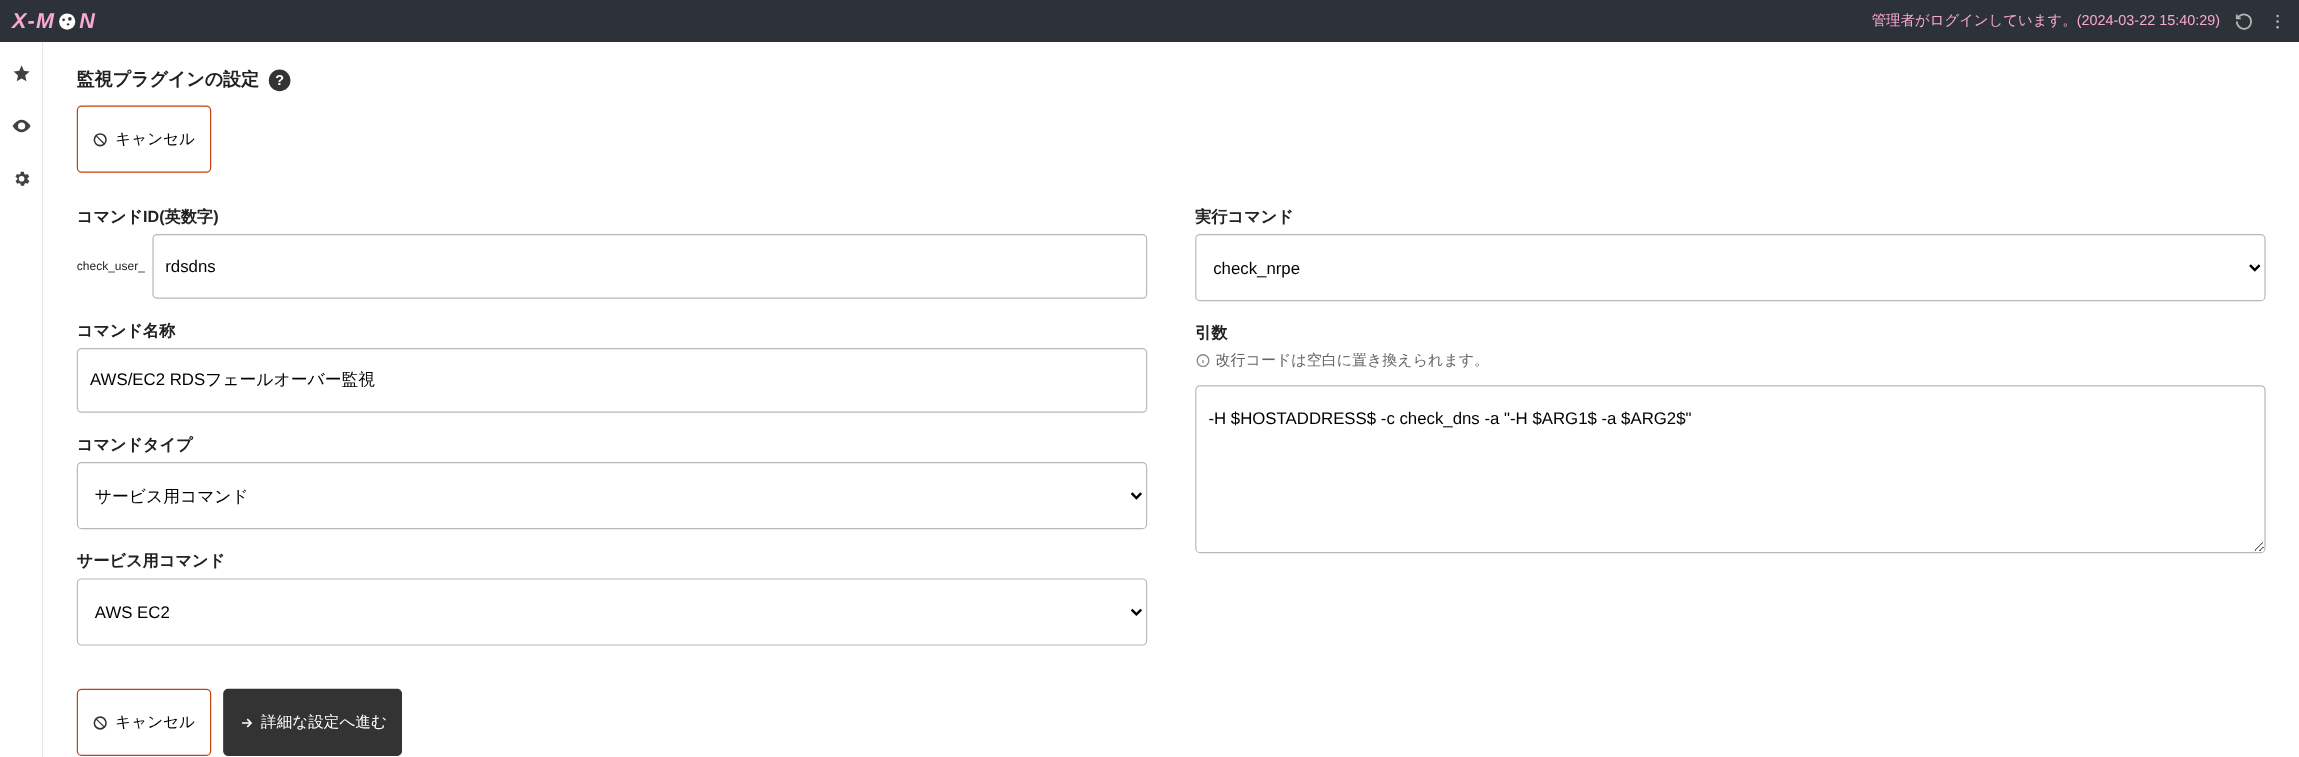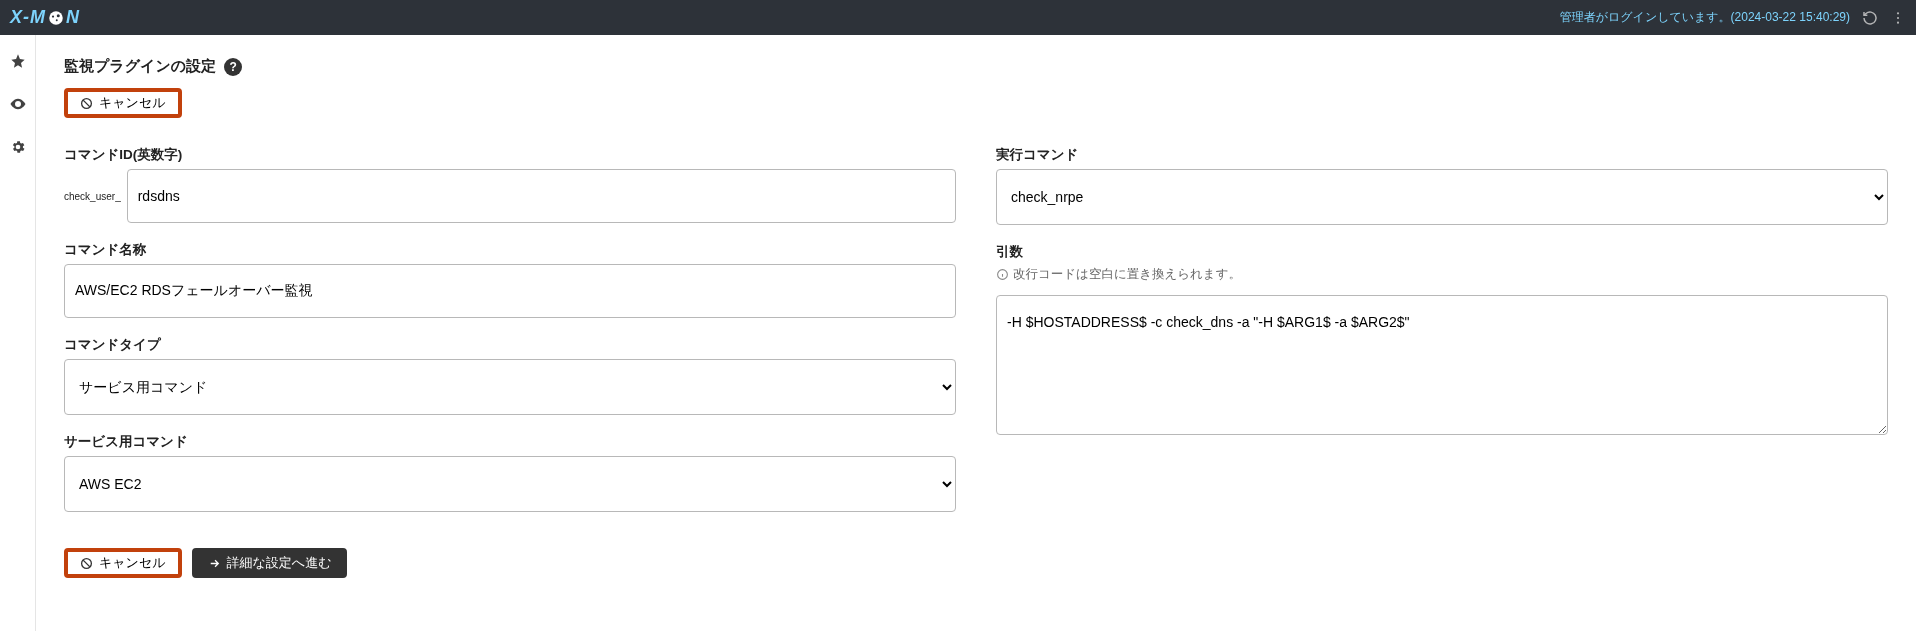--- a/index.html
+++ b/index.html
@@ -1,20 +1,20 @@
 <!DOCTYPE html>
 <html><head>
   <meta charset="utf-8">
   <style>
     * { margin: 0; padding: 0; box-sizing: border-box; }
     body { font-family: -apple-system, BlinkMacSystemFont, "Segoe UI", "Hiragino Sans", "Meiryo", sans-serif; background: #f5f5f5; color: #222; }
     
     .topbar {
       background: #2d3239;
-      color: #7dd3fc;
+      color: #f9a8d4;
       height: 35px;
       display: flex;
       align-items: center;
       padding: 0 10px;
       justify-content: space-between;
     }
     .logo {
       font-weight: 900;
       font-size: 18px;
       letter-spacing: 1px;
@@ -79,24 +79,24 @@
       border-radius: 50%;
       display: inline-flex;
       align-items: center;
       justify-content: center;
       font-size: 12px;
       font-weight: 700;
       cursor: pointer;
     }
     
     .btn {
-      border: 4px solid #c2410c;
+      border: 1px solid #c2410c;
       background: #fff;
       border-radius: 4px;
-      padding: 2px 12px;
+      padding: 18px 12px;
       font-size: 13px;
       display: inline-flex;
       align-items: center;
       gap: 6px;
       cursor: pointer;
     }
     .btn-dark {
       background: #333;
       color: #fff;
       border-color: #333;

